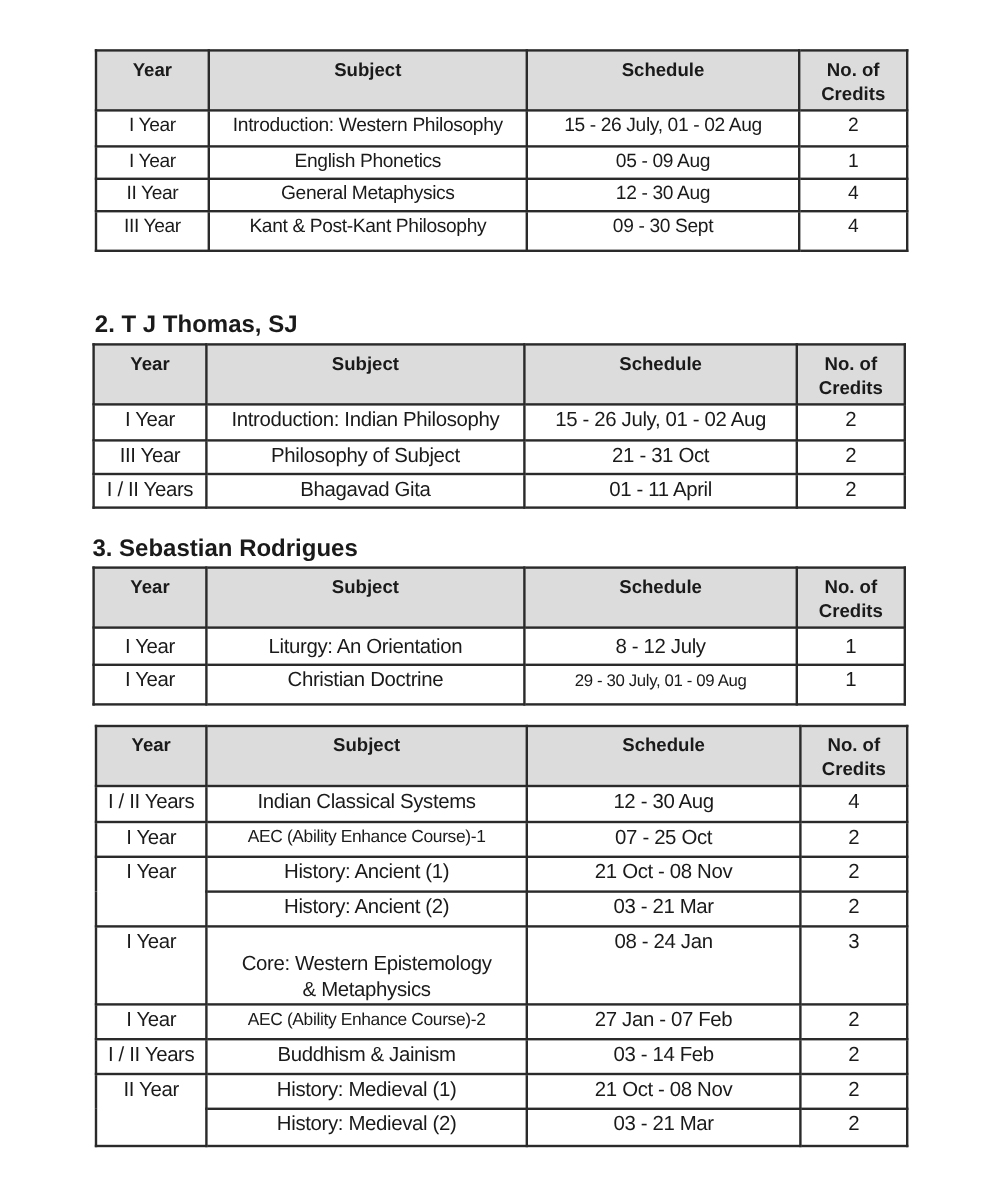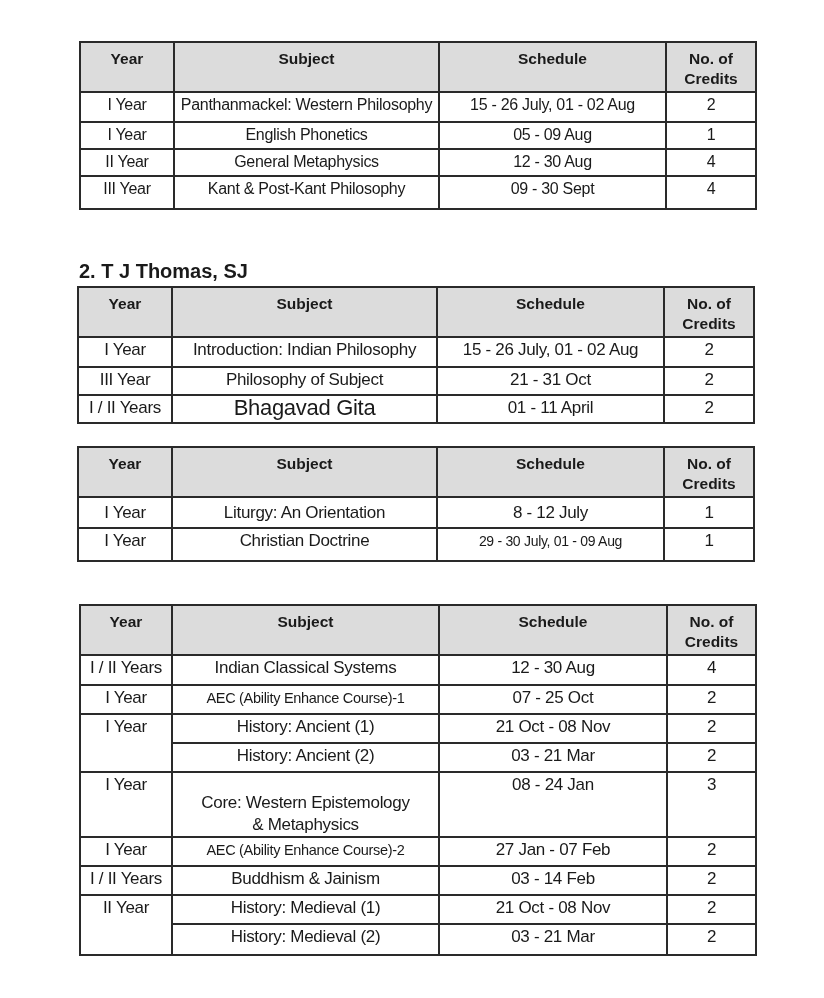--- a/index.html
+++ b/index.html
@@ -29,21 +29,21 @@
       </colgroup>
     <tbody>
         <tr style="height:50px">
       <th>Year</th>
       <th>Subject</th>
       <th>Schedule</th>
       <th><span>No. of</span><br><span>Credits</span></th>
     </tr>
     <tr style="height:30px">
       <td>I Year</td>
-      <td>Panthanmackel: Western Philosophy</td>
+      <td>Introduction: Western Philosophy</td>
       <td>15 - 26 July, 01 - 02 Aug</td>
       <td>2</td>
     </tr>
     <tr style="height:27px">
       <td>I Year</td>
       <td>English Phonetics</td>
       <td>05 - 09 Aug</td>
       <td>1</td>
     </tr>
     <tr style="height:27px">
@@ -85,29 +85,30 @@
       <td style="font-size:17px">2</td>
     </tr>
     <tr style="height:28px">
       <td style="font-size:17px">III Year</td>
       <td style="font-size:17px">Philosophy of Subject</td>
       <td style="font-size:17px">21 - 31 Oct</td>
       <td style="font-size:17px">2</td>
     </tr>
     <tr style="height:28px">
       <td style="font-size:17px">I / II Years</td>
-      <td style="font-size:22px">Bhagavad Gita</td>
+      <td style="font-size:17px">Bhagavad Gita</td>
       <td style="font-size:17px">01 - 11 April</td>
       <td style="font-size:17px">2</td>
     </tr>
   </tbody>
     </table>
 </div>
 
 <div class="section" style="left:77px; top:446px;">
+  <div class="sec-title">3. Sebastian Rodrigues</div>
   <table style="width:676px;">
     <colgroup>
         <col style="width:94px">
         <col style="width:265px">
         <col style="width:227px">
         <col style="width:90px">
       </colgroup>
     <tbody>
         <tr style="height:50px">
       <th>Year</th>

